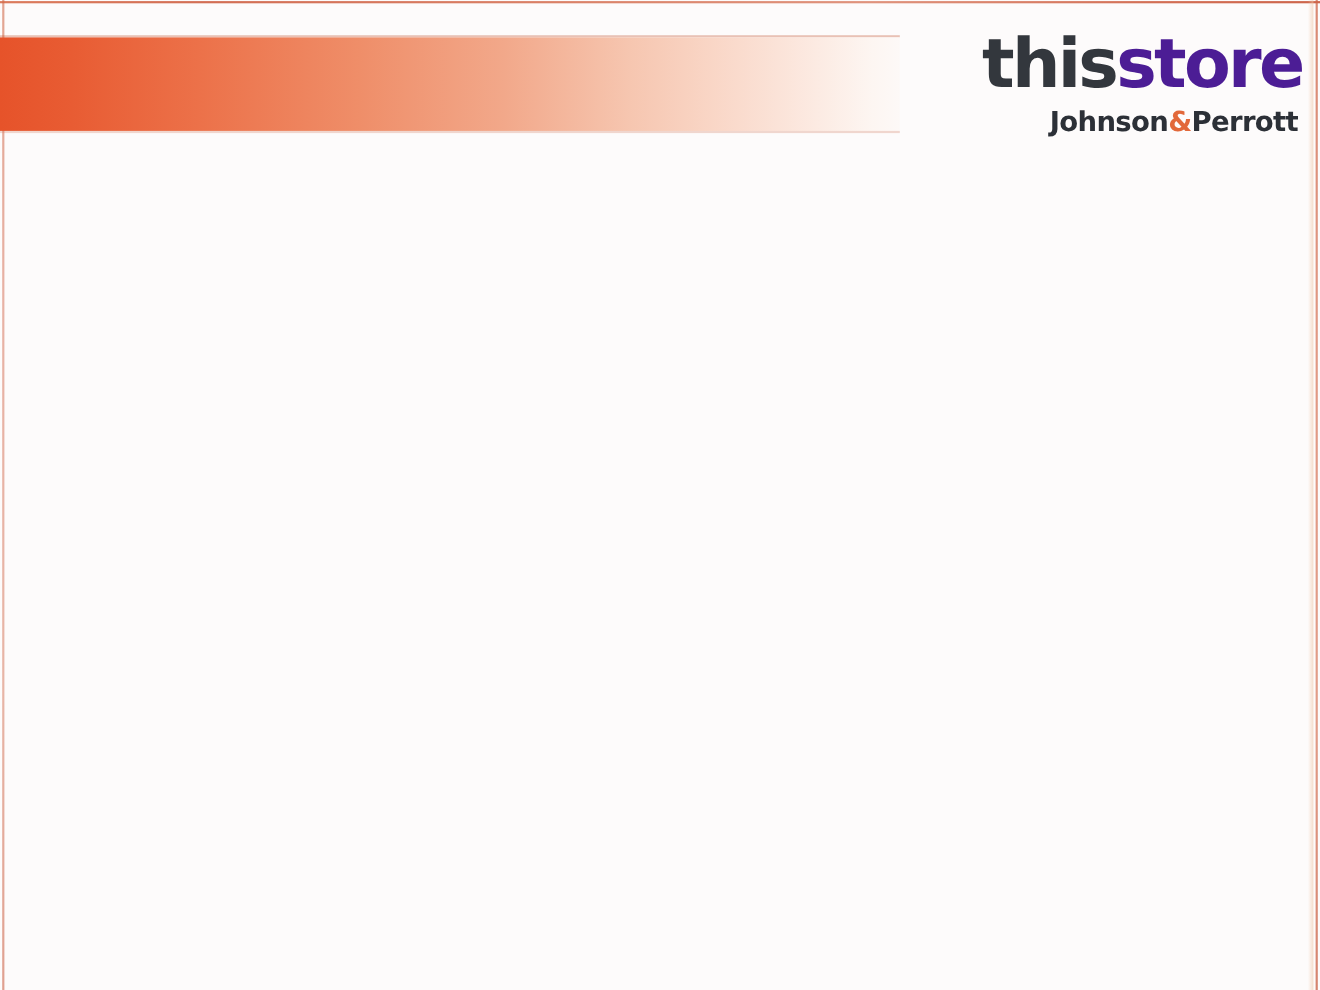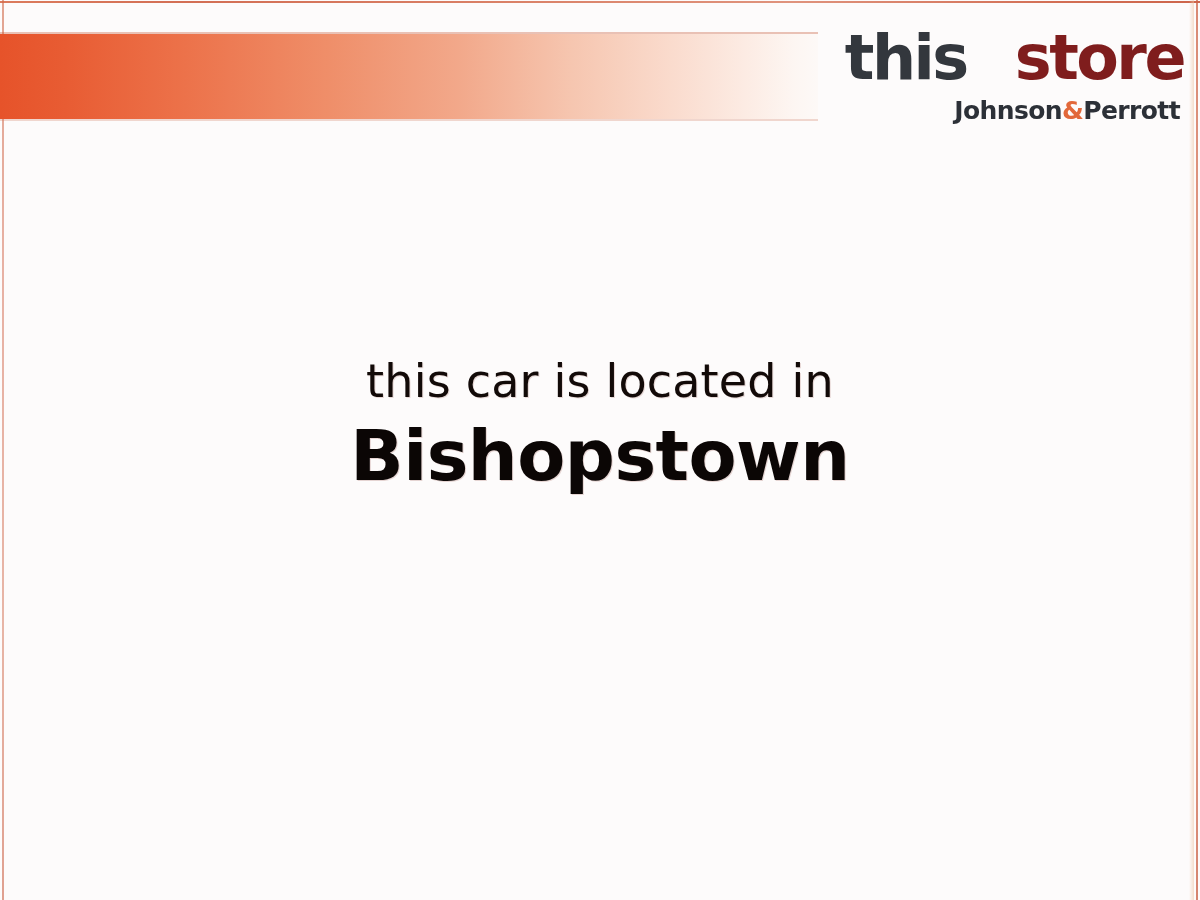--- a/index.html
+++ b/index.html
@@ -118,21 +118,21 @@
   .logo-wordmark {
     font-family: "DejaVu Sans", "Liberation Sans", sans-serif;
     font-weight: bold;
     font-size: 62px;
     letter-spacing: -2.5px;
     line-height: 68px;
     white-space: nowrap;
     margin: 0;
   }
   .logo-word-motor { color: #33373d; }
-  .logo-word-store { color: #7f1d1d; margin-left: 48px; }
+  .logo-word-store { color: #4c1d95; }
 
   .logo-sub {
     font-family: "DejaVu Sans", "Liberation Sans", sans-serif;
     font-weight: bold;
     font-size: 25px;
     letter-spacing: -0.6px;
     line-height: 28px;
     color: #2c3037;
     white-space: nowrap;
     margin: 4px;
@@ -183,18 +183,14 @@
 
   <div class="banner-hairline-top"></div>
   <div class="banner"></div>
   <div class="banner-hairline-bottom"></div>
 
   <div class="logo">
     <div class="logo-wordmark"><span class="logo-word-motor">this</span><span class="logo-word-store">store</span></div>
     <div class="logo-sub"><span>Johnson</span><span class="logo-amp">&amp;</span><span>Perrott</span></div>
   </div>
 
-  <div class="message">
-    <p class="message-line1">this car is located in</p>
-    <p class="message-line2">Bishopstown</p>
-  </div>
 
 </div>
 
 </body></html>

